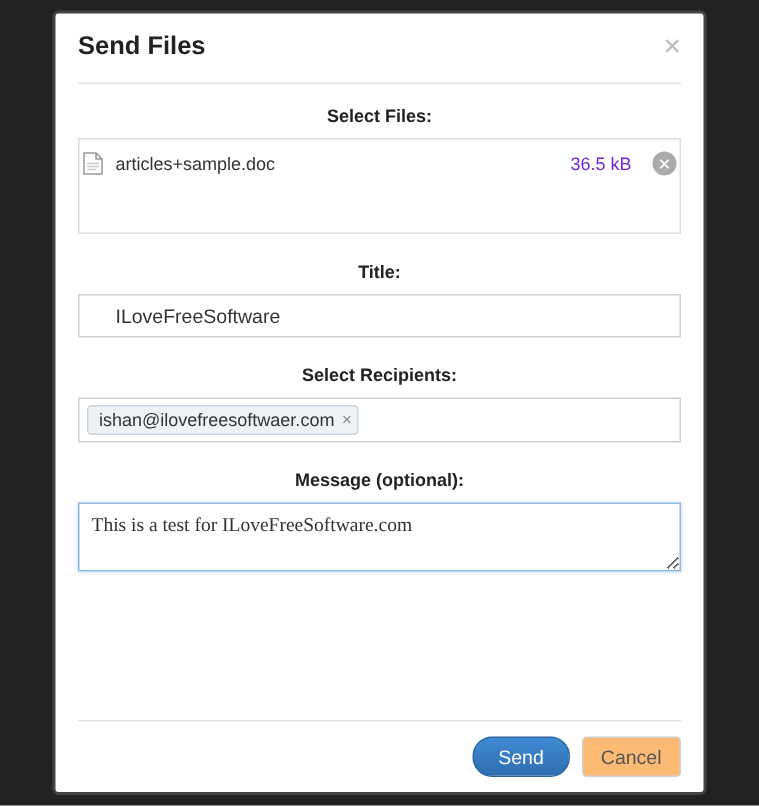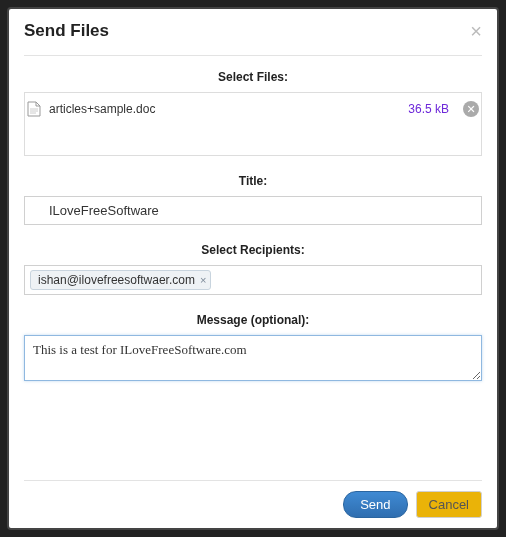--- a/index.html
+++ b/index.html
@@ -6,21 +6,21 @@
     body {
       font-family: Tahoma, Geneva, sans-serif;
       background: #222;
       width: 506px;
       height: 537px;
       display: flex;
       align-items: center;
       justify-content: center;
     }
     .dialog {
-      width: 492px;
+      width: 436px;
       height: 523px;
       background: #fff;
       border: 2px solid #444;
       border-radius: 4px;
       display: flex;
       flex-direction: column;
       padding: 12px 15px 10px 15px;
       position: relative;
     }
     .header {
@@ -161,21 +161,21 @@
       background: linear-gradient(#3f8ad3, #2f6eb0);
       border: 1px solid #2a65a0;
       color: #fff;
       font-size: 13px;
       padding: 5px 16px;
       border-radius: 13px;
       cursor: pointer;
       font-family: inherit;
     }
     .btn-cancel {
-      background: #eab308;
+      background: #fdba74;
       border: 1px solid #d0d0d0;
       color: #555;
       font-size: 13px;
       padding: 5px 12px;
       border-radius: 3px;
       cursor: pointer;
       font-family: inherit;
     }
   </style>
 </head>

